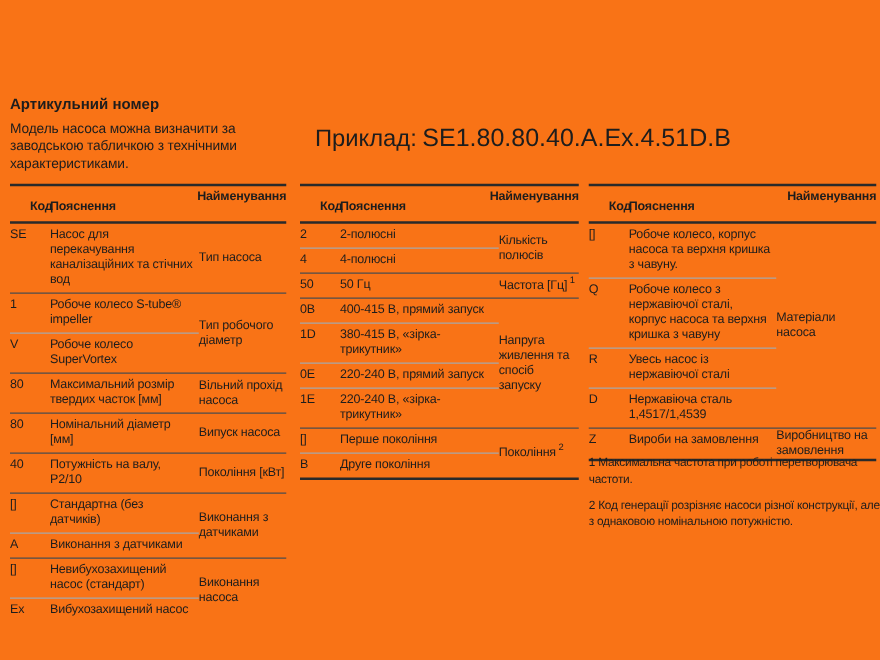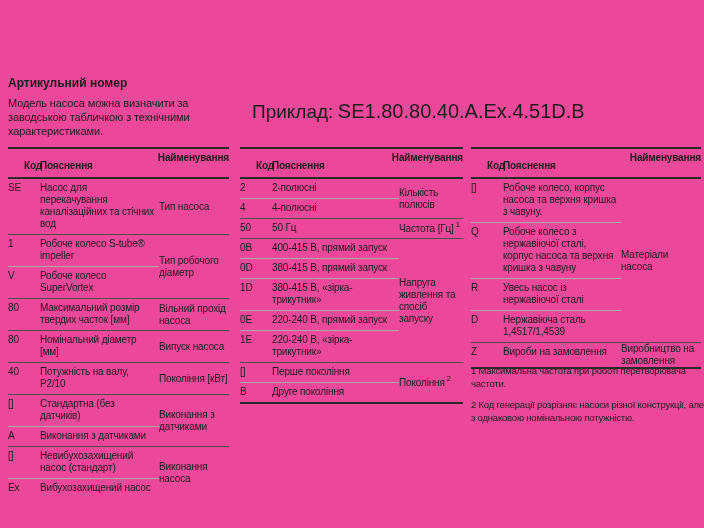--- a/index.html
+++ b/index.html
@@ -1,17 +1,17 @@
 <!DOCTYPE html>
 <html><head>
 <meta charset="utf-8">
 <style>
   html,body{margin:0;padding:0;background:#fff;}
   .page{
-    position:relative;width:704px;height:528px;background:#ec4899;overflow:hidden;
+    position:relative;width:704px;height:528px;background:#f97316;overflow:hidden;
     font-family:"Liberation Sans","DejaVu Sans",sans-serif;color:#1d1d1d;
   }
   
   .intro{position:absolute;left:8px;top:76px;width:240px;}
   .intro-h{font-size:12px;font-weight:bold;margin:0 0 6px 0;}
   .intro-p{font-size:11px;line-height:14px;letter-spacing:-0.1px;margin:0;}
   
   .example{position:absolute;left:252px;top:100px;white-space:nowrap;}
   .example .prefix{font-size:19px;}
   .example .code{font-size:20px;font-weight:normal;}
@@ -195,24 +195,20 @@
         </div>
     </div>
 
     <div class="sec">
       <div class="secrows">
         <div class="trow">
           <span class="cc">0B</span>
           <span class="ce">400-415 В, прямий запуск</span>
         </div>
         <div class="trow">
-          <span class="cc">0D</span>
-          <span class="ce">380-415 В, прямий запуск</span>
-        </div>
-        <div class="trow">
           <span class="cc">1D</span>
           <span class="ce">380-415 В, «зірка-трикутник»</span>
         </div>
         <div class="trow">
           <span class="cc">0E</span>
           <span class="ce">220-240 В, прямий запуск</span>
         </div>
         <div class="trow">
           <span class="cc">1E</span>
           <span class="ce">220-240 В, «зірка-трикутник»</span>

